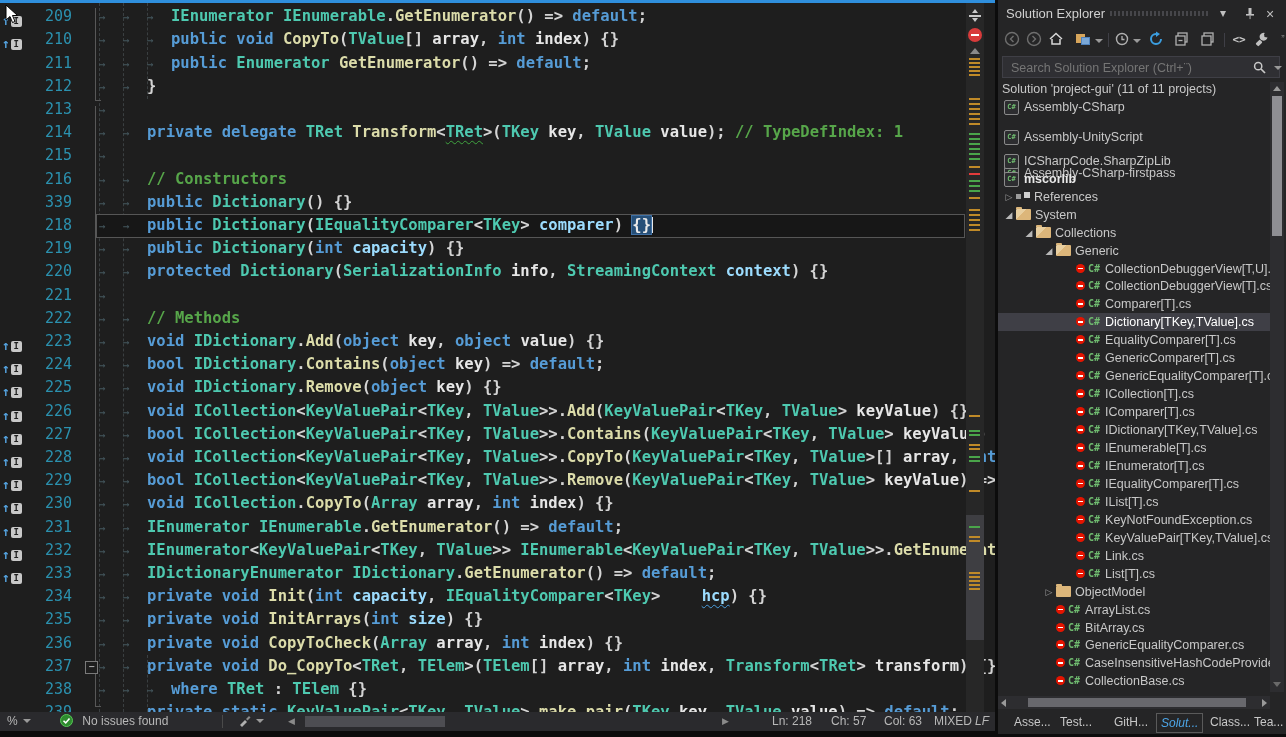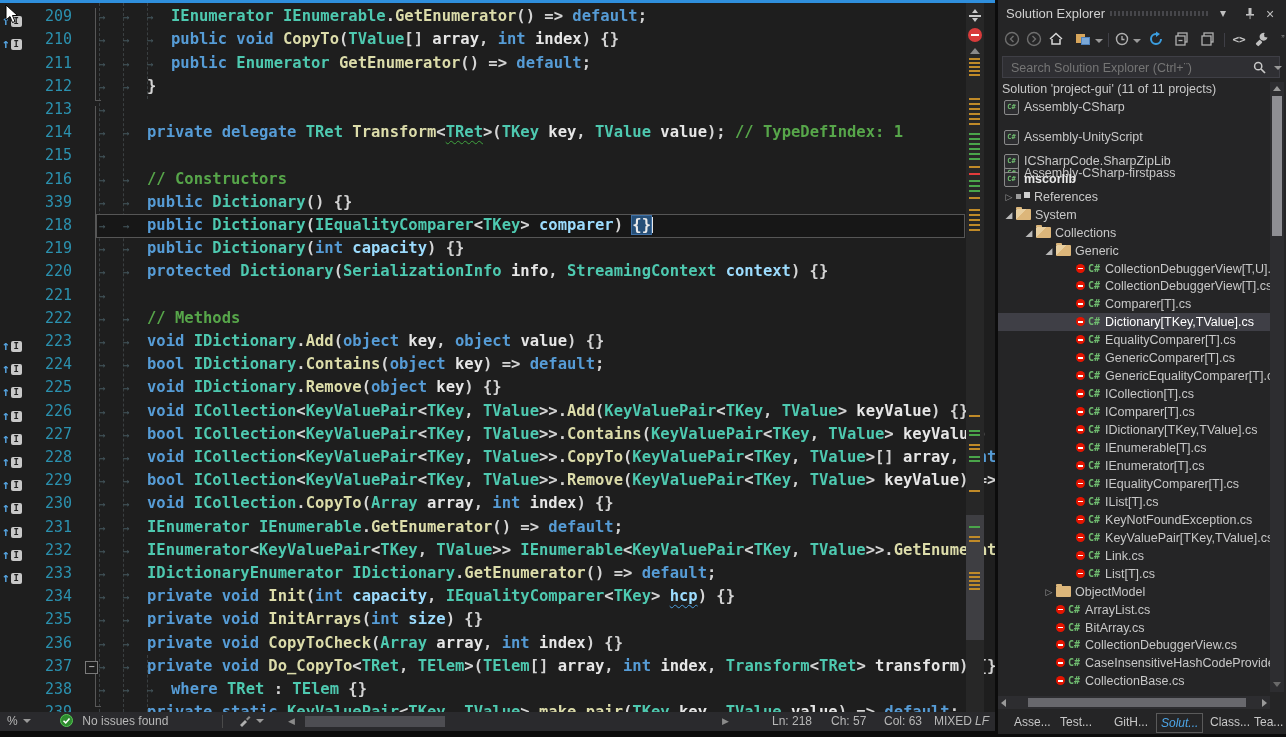--- a/index.html
+++ b/index.html
@@ -15,21 +15,21 @@
   .ln .num{position:absolute;left:0;top:0;width:72px;text-align:right;color:#2b91af;
     font:15px/23.2px "DejaVu Sans Mono",monospace;}
   .ln .code{position:absolute;left:99px;top:0;font:bold 15.5px/23.2px "DejaVu Sans Mono",monospace;color:#d4d4d4;}
   .ln.cur::before{content:"";position:absolute;left:96px;width:867px;top:0;height:22px;
     background:#171717;border:1px solid #565656;z-index:-1;}
   .tab{display:inline-block;width:24px;color:#44575e;font-size:11px;font-weight:normal;vertical-align:baseline;}
   .kw{color:#569cd6;} .ty{color:#4ec9b0;} .me{color:#dcdcaa;} .id{color:#9cdcfe;}
   .pw{color:#e6e6e6;} .pl{color:#d4d4d4;} .cm{color:#57a64a;}
   .sel{background:#264f78;outline:1px solid #3f6fa3;color:#eaeaea;}
   .sqg{text-decoration:underline wavy #3fa33f 1px;text-underline-offset:3px;}
-  .sqb{text-decoration:underline wavy #4a9ede 1px;text-underline-offset:3px;}
+  .sqb{text-decoration:underline wavy #4a9ede 1px;text-underline-offset:3px;margin-left:32px;}
   .caret{display:inline-block;width:2px;height:16px;background:#e8e8e8;vertical-align:-3px;}
   .glyph{position:absolute;left:2px;top:3px;height:18px;z-index:3;}
   .glyph .arr{color:#55a3e0;font:bold 13px/18px "DejaVu Sans Mono",monospace;}
   .glyph .ibox{display:inline-block;width:11px;height:11px;background:#c8c8c8;border-radius:2px;
     color:#1e1e1e;font:bold 9px/11px "DejaVu Sans Mono",monospace;text-align:center;vertical-align:1px;margin-left:1px;}
   .foldbox{position:absolute;left:85px;width:11px;height:11px;border:1px solid #7a7a7a;background:#1e1e1e;
     color:#c8c8c8;font:10px/10px "DejaVu Sans Mono",monospace;text-align:center;z-index:4;}
   
   #vscroll{position:absolute;left:966px;top:3px;width:18px;height:709px;background:#272727;z-index:8;}
   #vthumb{position:absolute;left:0;width:18px;background:#3e3e42;}
@@ -344,21 +344,21 @@
         <div class="trow" style="top: 376.95px; padding-left: 64px;"><span class="exp"></span><span class="csbadge"></span><span class="csicon">C#</span><span class="lbl">IEnumerator[T].cs</span></div>
         <div class="trow" style="top: 394.9px; padding-left: 64px;"><span class="exp"></span><span class="csbadge"></span><span class="csicon">C#</span><span class="lbl">IEqualityComparer[T].cs</span></div>
         <div class="trow" style="top: 412.85px; padding-left: 64px;"><span class="exp"></span><span class="csbadge"></span><span class="csicon">C#</span><span class="lbl">IList[T].cs</span></div>
         <div class="trow" style="top: 430.8px; padding-left: 64px;"><span class="exp"></span><span class="csbadge"></span><span class="csicon">C#</span><span class="lbl">KeyNotFoundException.cs</span></div>
         <div class="trow" style="top: 448.75px; padding-left: 64px;"><span class="exp"></span><span class="csbadge"></span><span class="csicon">C#</span><span class="lbl">KeyValuePair[TKey,TValue].cs</span></div>
         <div class="trow" style="top: 466.7px; padding-left: 64px;"><span class="exp"></span><span class="csbadge"></span><span class="csicon">C#</span><span class="lbl">Link.cs</span></div>
         <div class="trow" style="top: 484.65px; padding-left: 64px;"><span class="exp"></span><span class="csbadge"></span><span class="csicon">C#</span><span class="lbl">List[T].cs</span></div>
         <div class="trow" style="top: 502.6px; padding-left: 44px;"><span class="exp col">▷</span><span class="fo"></span><span class="lbl">ObjectModel</span></div>
         <div class="trow" style="top: 520.55px; padding-left: 44px;"><span class="exp"></span><span class="csbadge"></span><span class="csicon">C#</span><span class="lbl">ArrayList.cs</span></div>
         <div class="trow" style="top: 538.5px; padding-left: 44px;"><span class="exp"></span><span class="csbadge"></span><span class="csicon">C#</span><span class="lbl">BitArray.cs</span></div>
-        <div class="trow" style="top: 556.45px; padding-left: 44px;"><span class="exp"></span><span class="csbadge"></span><span class="csicon">C#</span><span class="lbl">CollectionDebuggerView.cs</span></div>
+        <div class="trow" style="top: 556.45px; padding-left: 44px;"><span class="exp"></span><span class="csbadge"></span><span class="csicon">C#</span><span class="lbl">GenericEqualityComparer.cs</span></div>
         <div class="trow" style="top: 574.4px; padding-left: 44px;"><span class="exp"></span><span class="csbadge"></span><span class="csicon">C#</span><span class="lbl">CaseInsensitiveHashCodeProvider.cs</span></div>
         <div class="trow" style="top: 592.35px; padding-left: 44px;"><span class="exp"></span><span class="csbadge"></span><span class="csicon">C#</span><span class="lbl">CollectionBase.cs</span></div>
       </div>
 </div>
 <div id="tree-vsb">
   <div class="tri" style="left:3px;top:4px;border-left:4px solid transparent;border-right:4px solid transparent;border-bottom:5px solid #9a9a9a;"></div>
   <div class="thumb"></div>
   <div class="tri" style="left:3px;top:600px;border-left:4px solid transparent;border-right:4px solid transparent;border-top:5px solid #6a6a6a;"></div>
 </div>
 <div id="tree-hsb">

